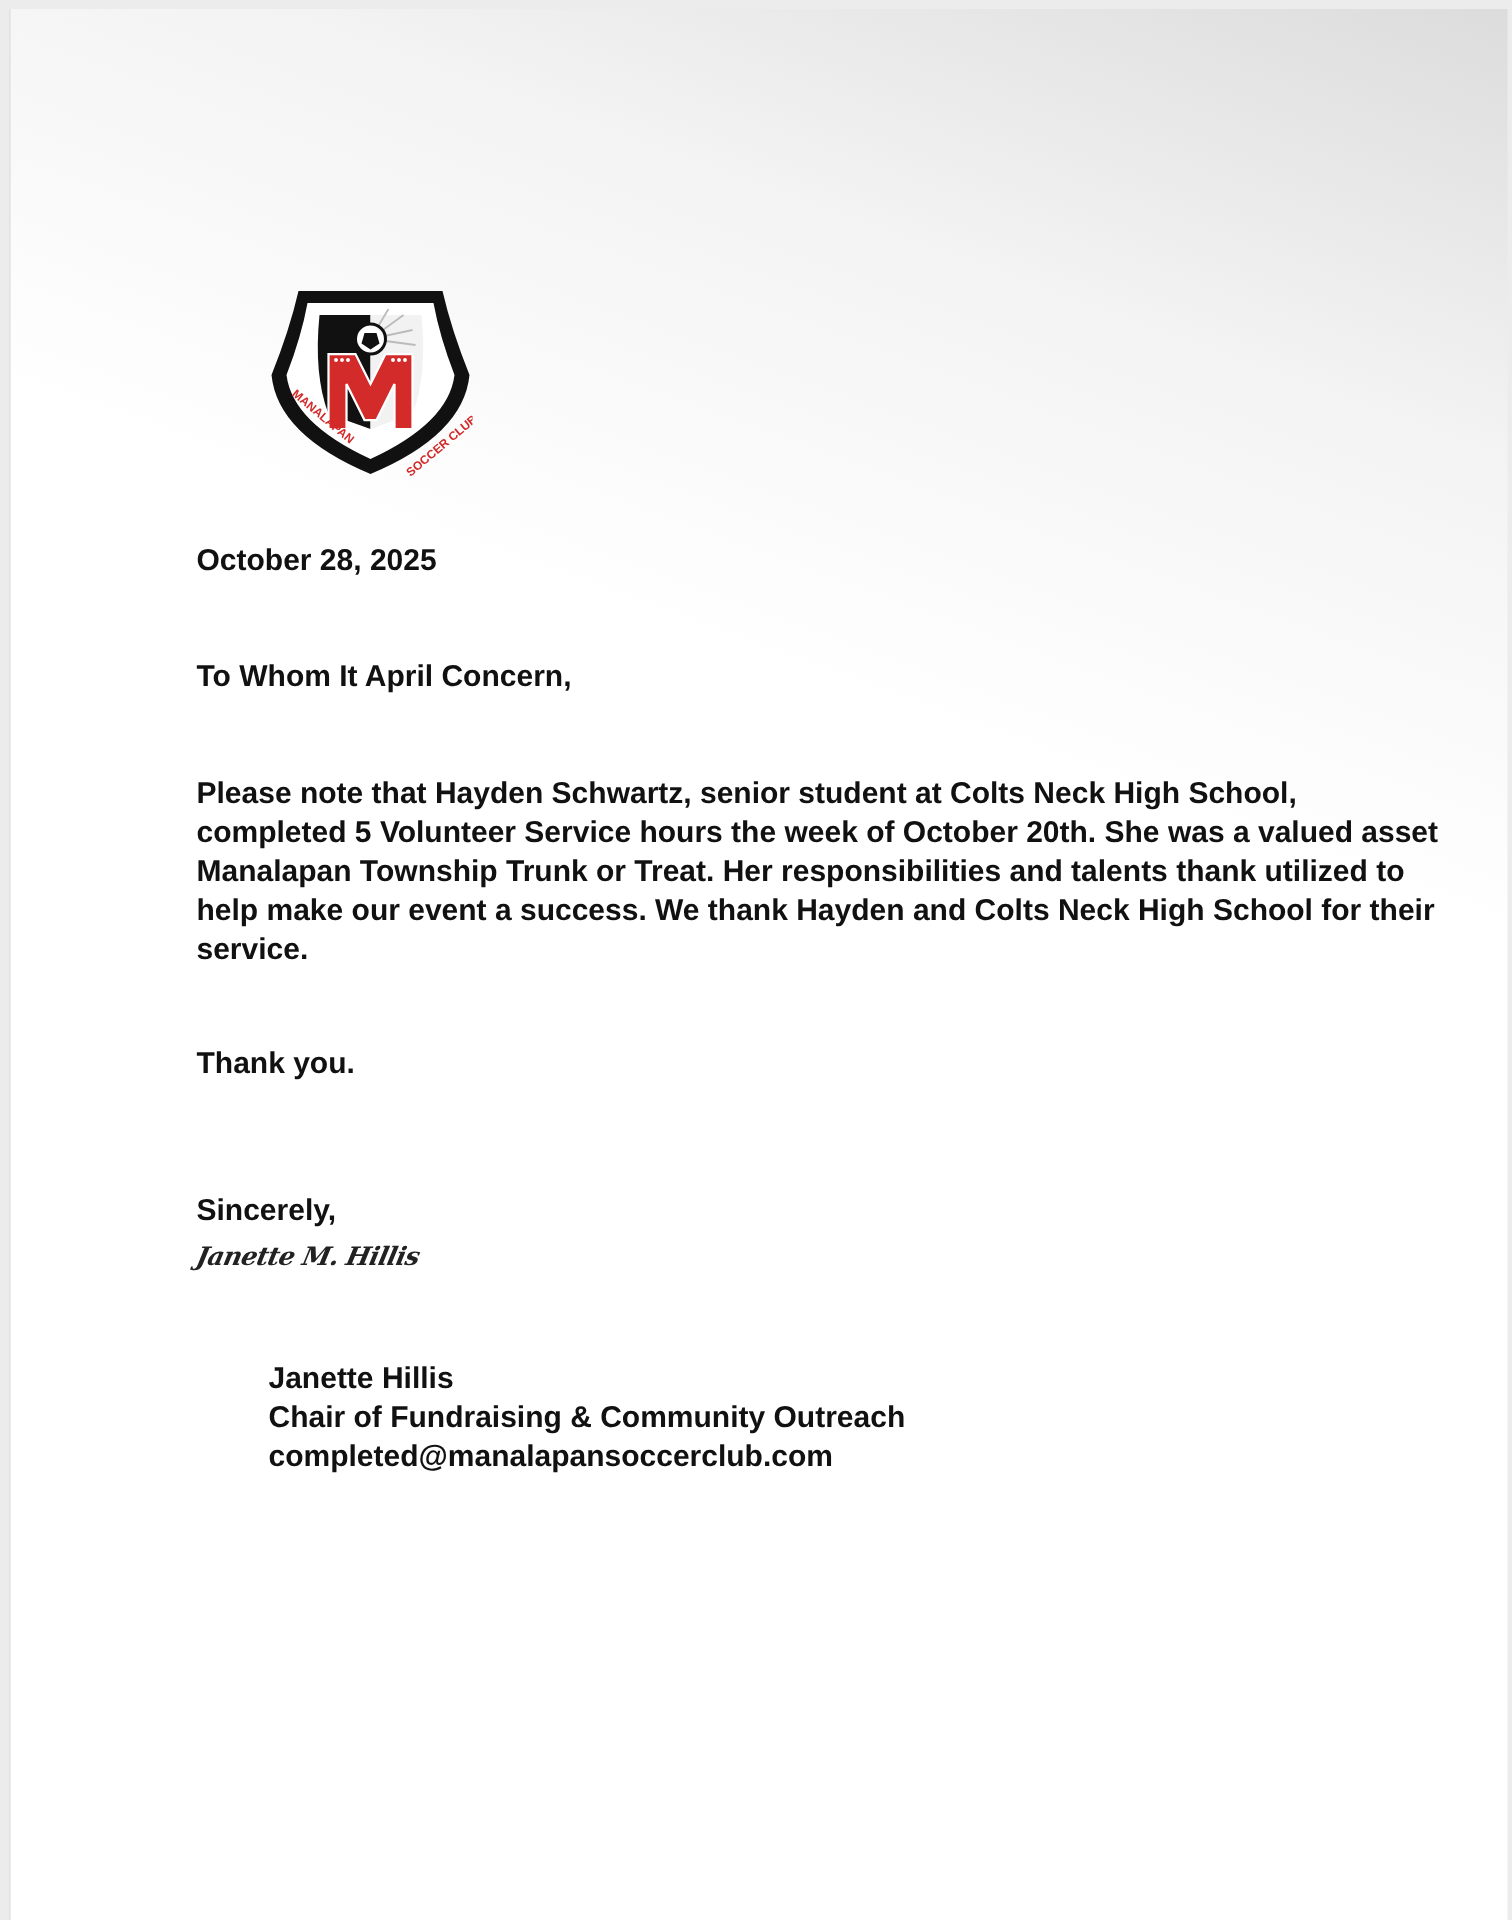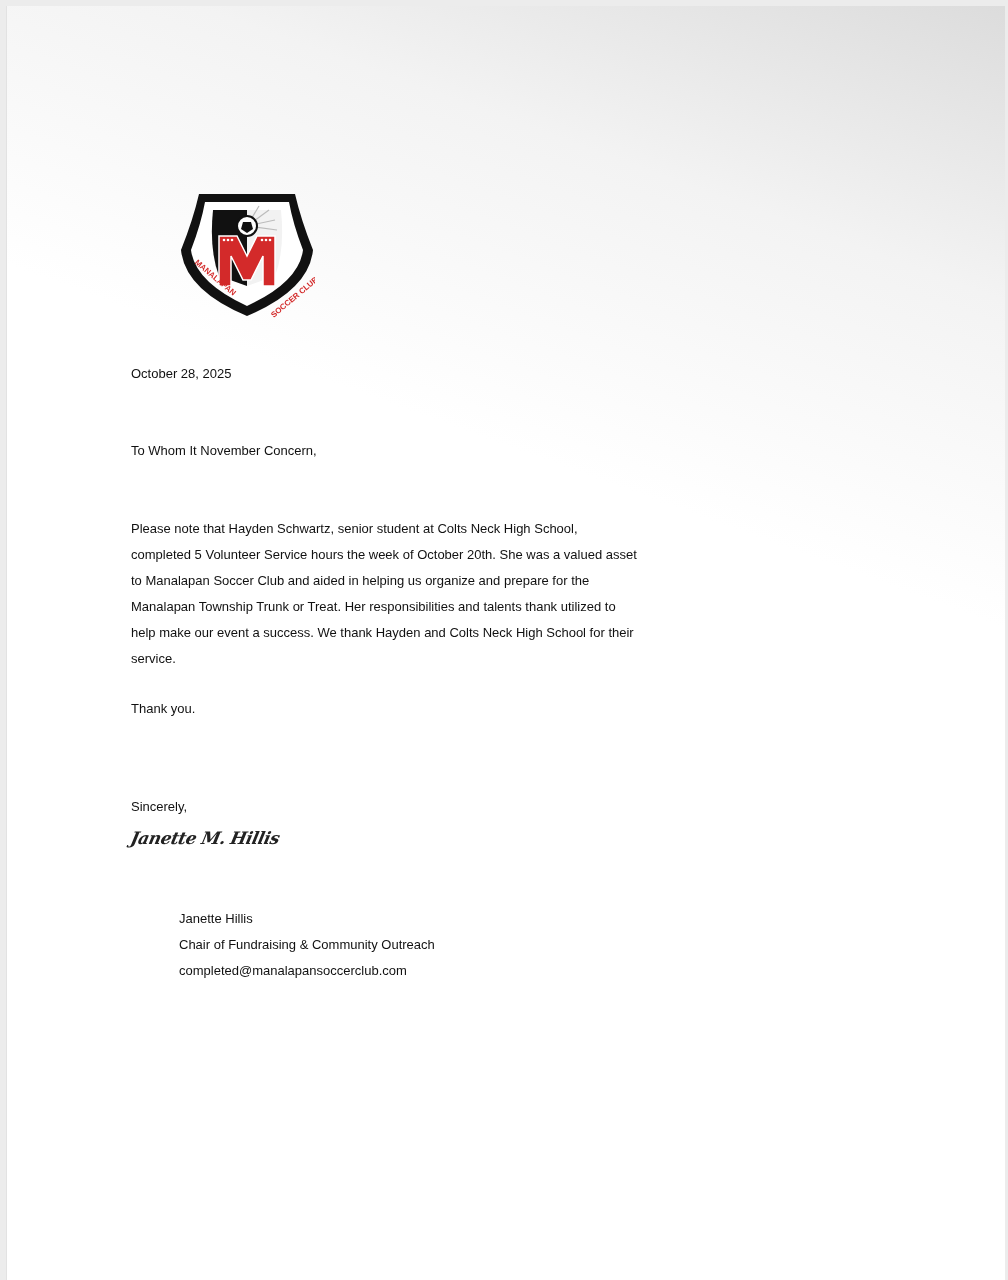--- a/index.html
+++ b/index.html
@@ -8,21 +8,21 @@
       background: #ececec;
       font-family: "Liberation Sans", sans-serif;
       position: relative;
     }
     .page {
       position: absolute; left: 6px; top: 6px; width: 998px; height: 1274px;
       background: linear-gradient(200deg, #dcdcdc 0%, #f3f3f3 18%, #ffffff 38%, #ffffff 100%);
       border-left: 1px solid #e2e2e2;
     }
     .logo { position: absolute; left: 172px; top: 184px; width: 136px; height: 128px; }
-    .txt { position: absolute; left: 124px; color: #111; font-size: 13px; line-height: 26px; white-space: nowrap; }
+    .txt { position: absolute; left: 124px; color: #111; font-size: 20px; line-height: 26px; white-space: nowrap; font-weight: bold; }
     .date { top: 355px; }
     .salutation { top: 432px; }
     .body-para { top: 510px; white-space: normal; width: 770px; }
     .body-para span { display: block; white-space: nowrap; }
     .thanks { top: 690px; }
     .closing { top: 788px; }
     .signature {
       position: absolute; left: 124px; top: 822px;
       font-family: "DejaVu Serif", serif; font-style: italic; font-weight: bold;
       font-size: 17px; color: #222; letter-spacing: -0.5px; transform: skewX(-12deg);
@@ -55,26 +55,25 @@
         <circle cx="53" cy="50" r="1.3"></circle>
       <circle cx="83" cy="50" r="1.3"></circle>
         <circle cx="87" cy="50" r="1.3"></circle>
         <circle cx="91" cy="50" r="1.3"></circle>
     </g>
     <text x="12" y="78" font-size="8" font-weight="bold" fill="#d32a2a" transform="rotate(40 20 80)" font-family="Liberation Sans, sans-serif">MANALAPAN</text>
     <text x="78" y="118" font-size="8" font-weight="bold" fill="#d32a2a" transform="rotate(-40 100 100)" font-family="Liberation Sans, sans-serif">SOCCER CLUB</text>
   </svg>
 
   <div class="txt date">October 28, 2025</div>
-  <div class="txt salutation">To Whom It November Concern,</div>
+  <div class="txt salutation">To Whom It April Concern,</div>
 
   <div class="txt body-para">
     <span>Please note that Hayden Schwartz, senior student at Colts Neck High School,</span>
     <span>completed 5 Volunteer Service hours the week of October 20th. She was a valued asset</span>
-    <span>to Manalapan Soccer Club and aided in helping us organize and prepare for the</span>
     <span>Manalapan Township Trunk or Treat. Her responsibilities and talents thank utilized to</span>
     <span>help make our event a success. We thank Hayden and Colts Neck High School for their</span>
     <span>service.</span>
   </div>
 
   <div class="txt thanks">Thank you.</div>
   <div class="txt closing">Sincerely,</div>
   <div class="signature">Janette M. Hillis</div>
 
   <div class="txt sig-block">

